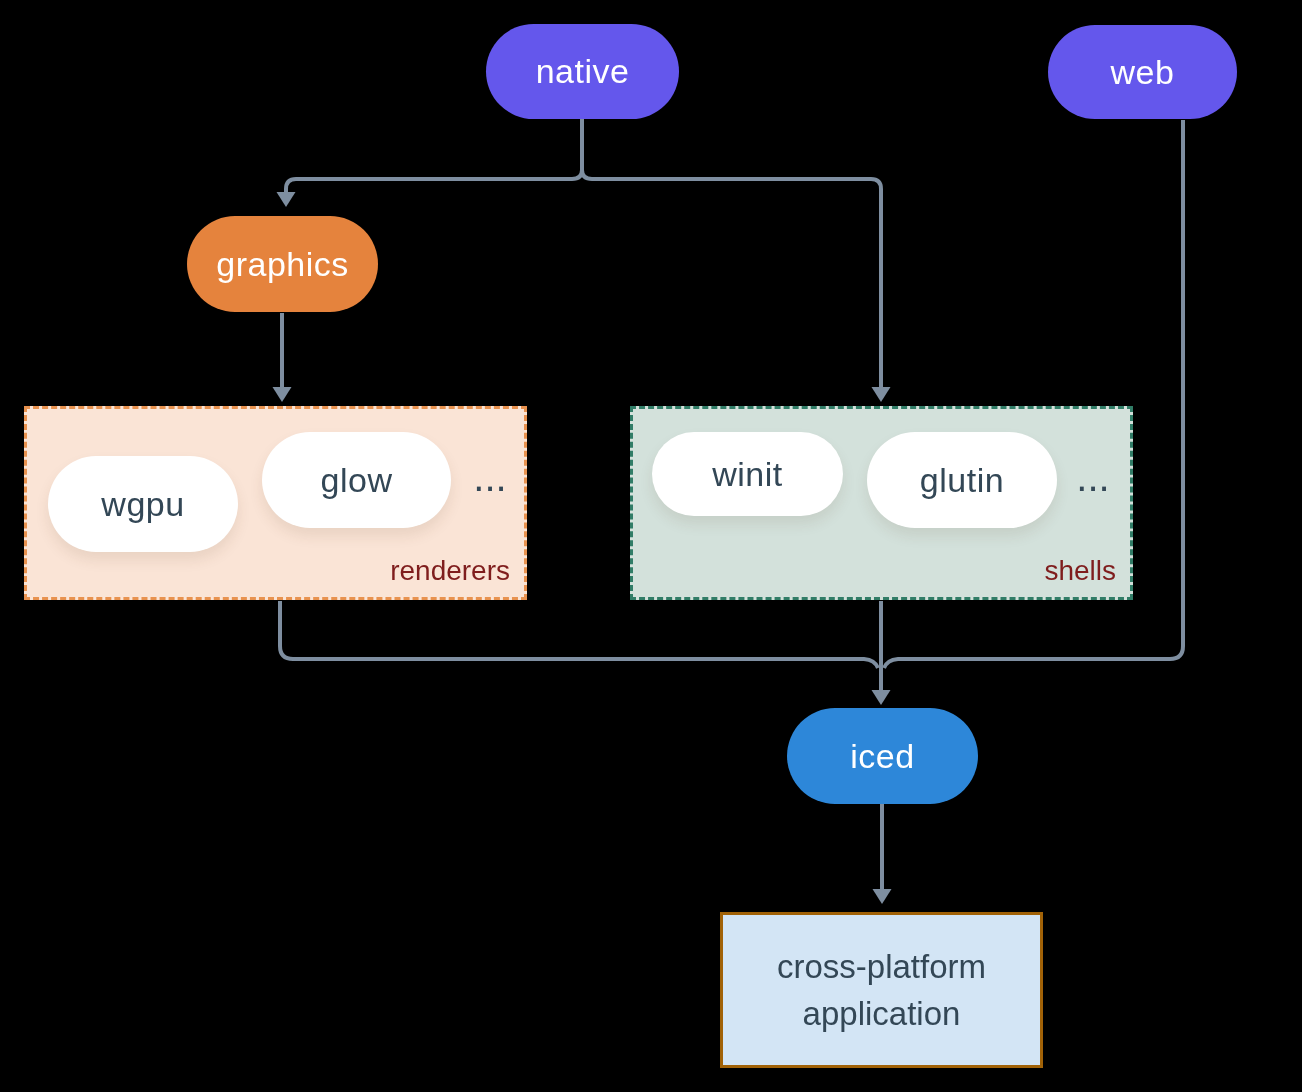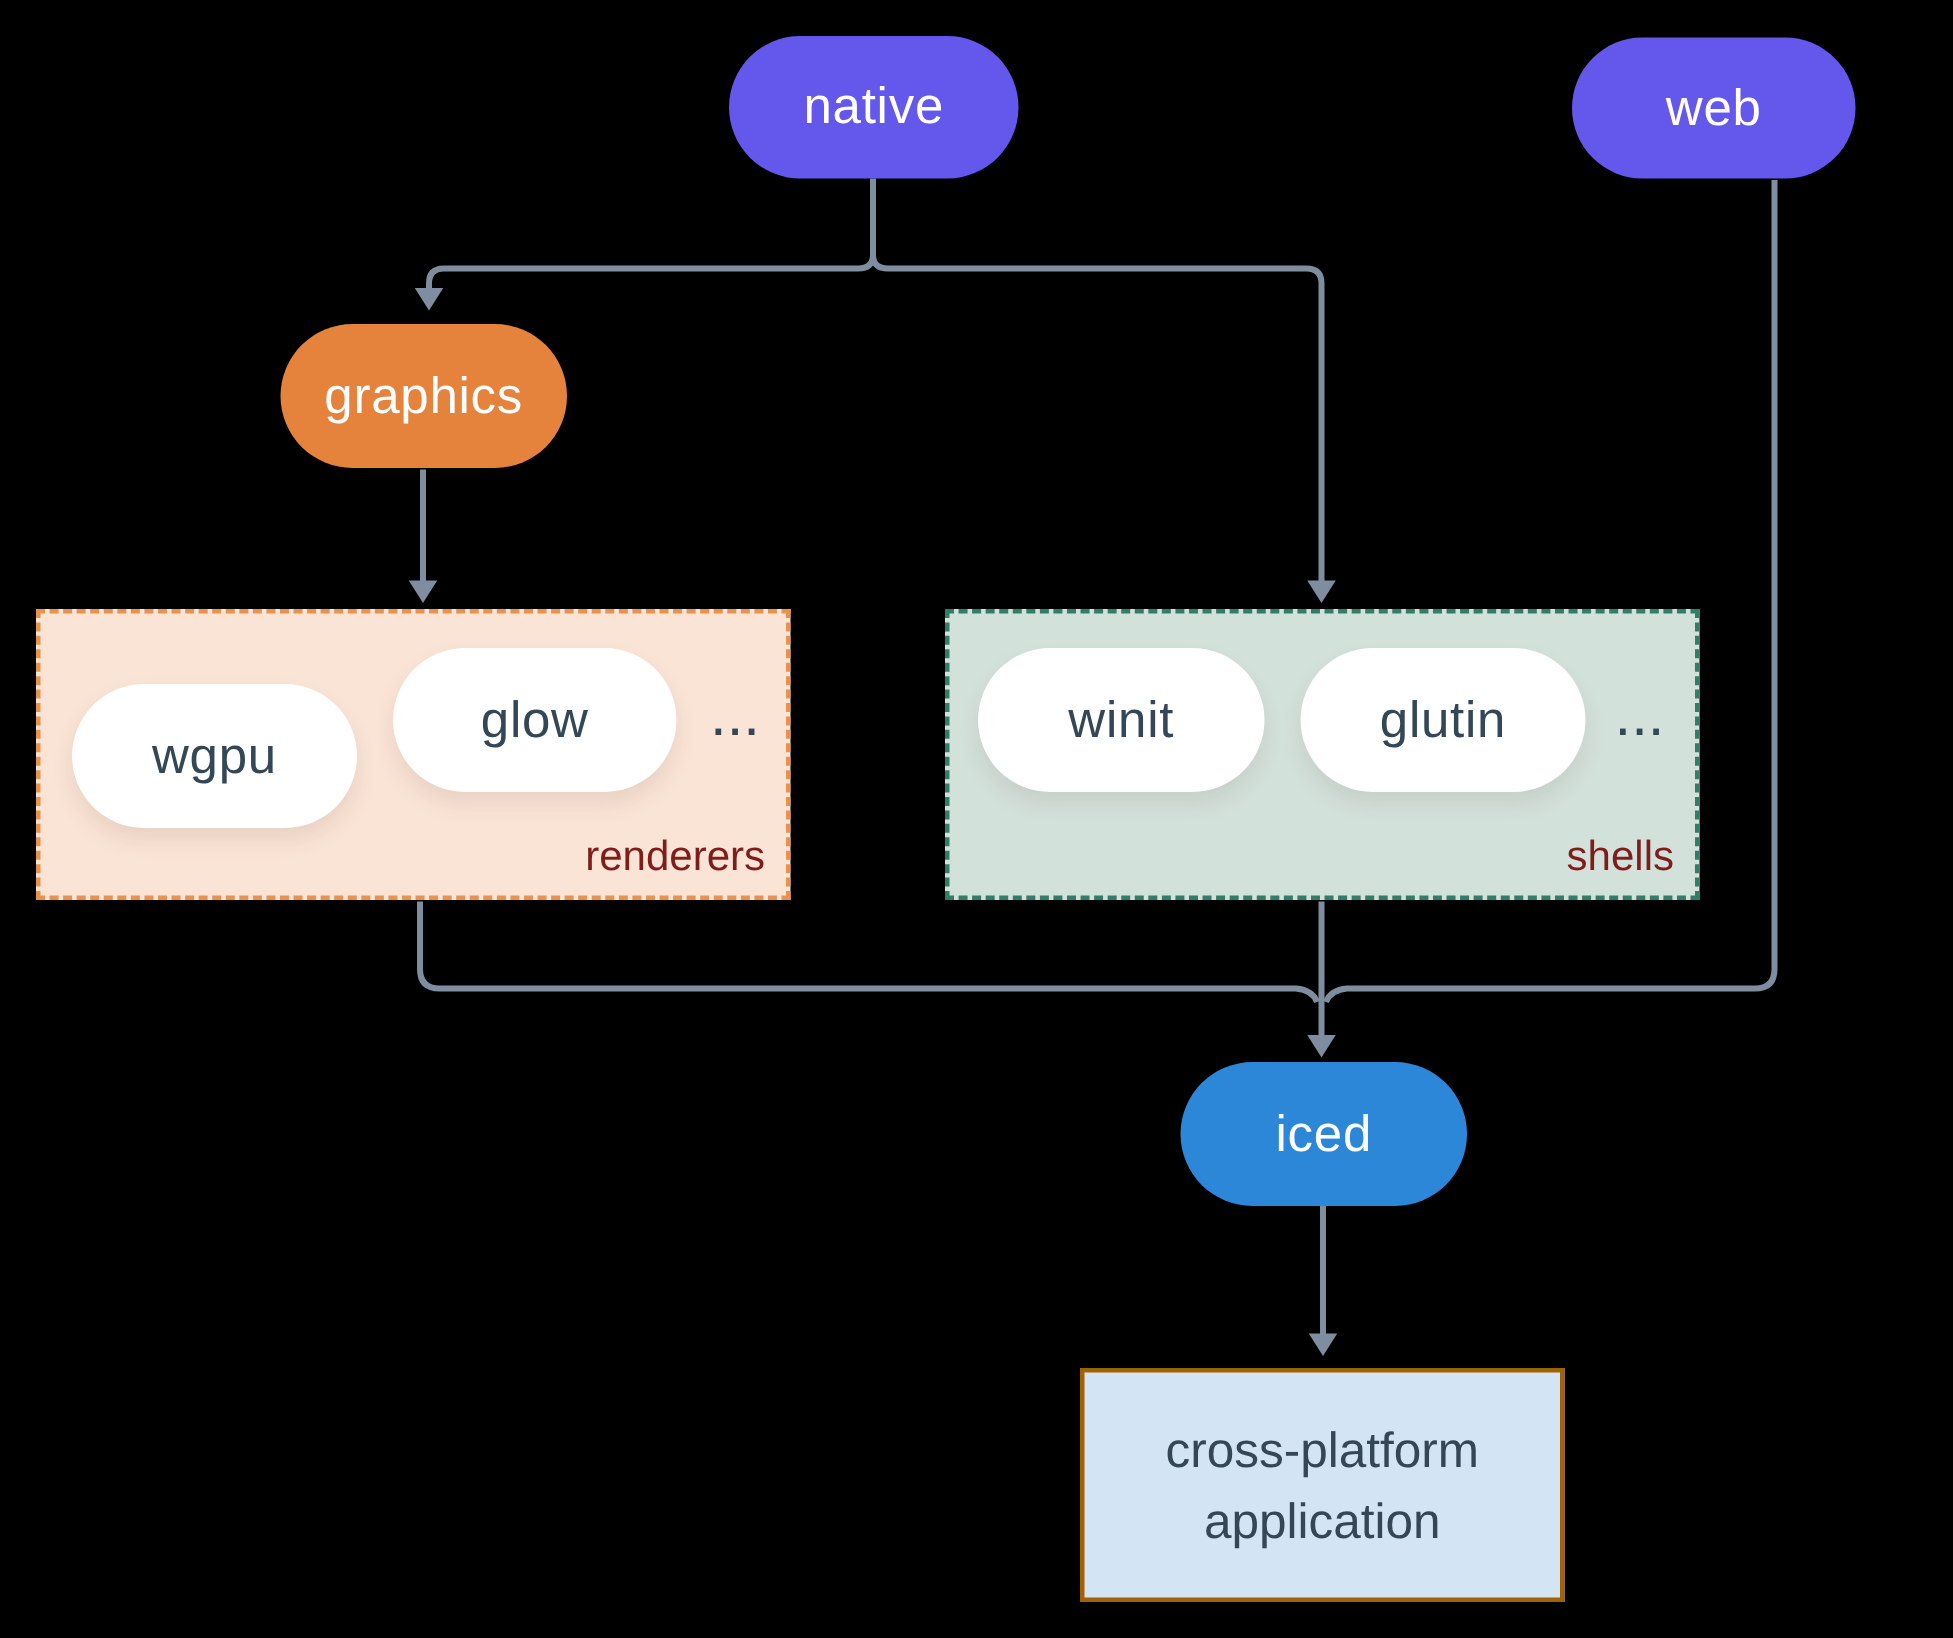--- a/index.html
+++ b/index.html
@@ -40,21 +40,21 @@
   .pill-graphics { left: 187px; top: 216px; width: 191px; height: 96px; background: #E5833D; justify-content: center; }
   .pill-iced     { left: 787px; top: 708px; width: 191px; height: 96px; background: #2D87D9; }
 
   .pill-white {
     background: #ffffff;
     color: #334756;
     box-shadow: 0 8px 14px rgba(90, 60, 30, 0.10);
   }
   .pill-wgpu   { left: 48px;  top: 456px; width: 190px; height: 96px; }
   .pill-glow   { left: 262px; top: 432px; width: 189px; height: 96px; }
-  .pill-winit  { left: 652px; top: 432px; width: 191px; height: 96px; }
+  .pill-winit  { left: 652px; top: 432px; width: 191px; height: 84px; }
   .pill-glutin { left: 867px; top: 432px; width: 190px; height: 96px; }
 
   .group {
     position: absolute;
     width: 503px;
     height: 194px;
     top: 406px;
   }
   .group-renderers {
     left: 24px;

